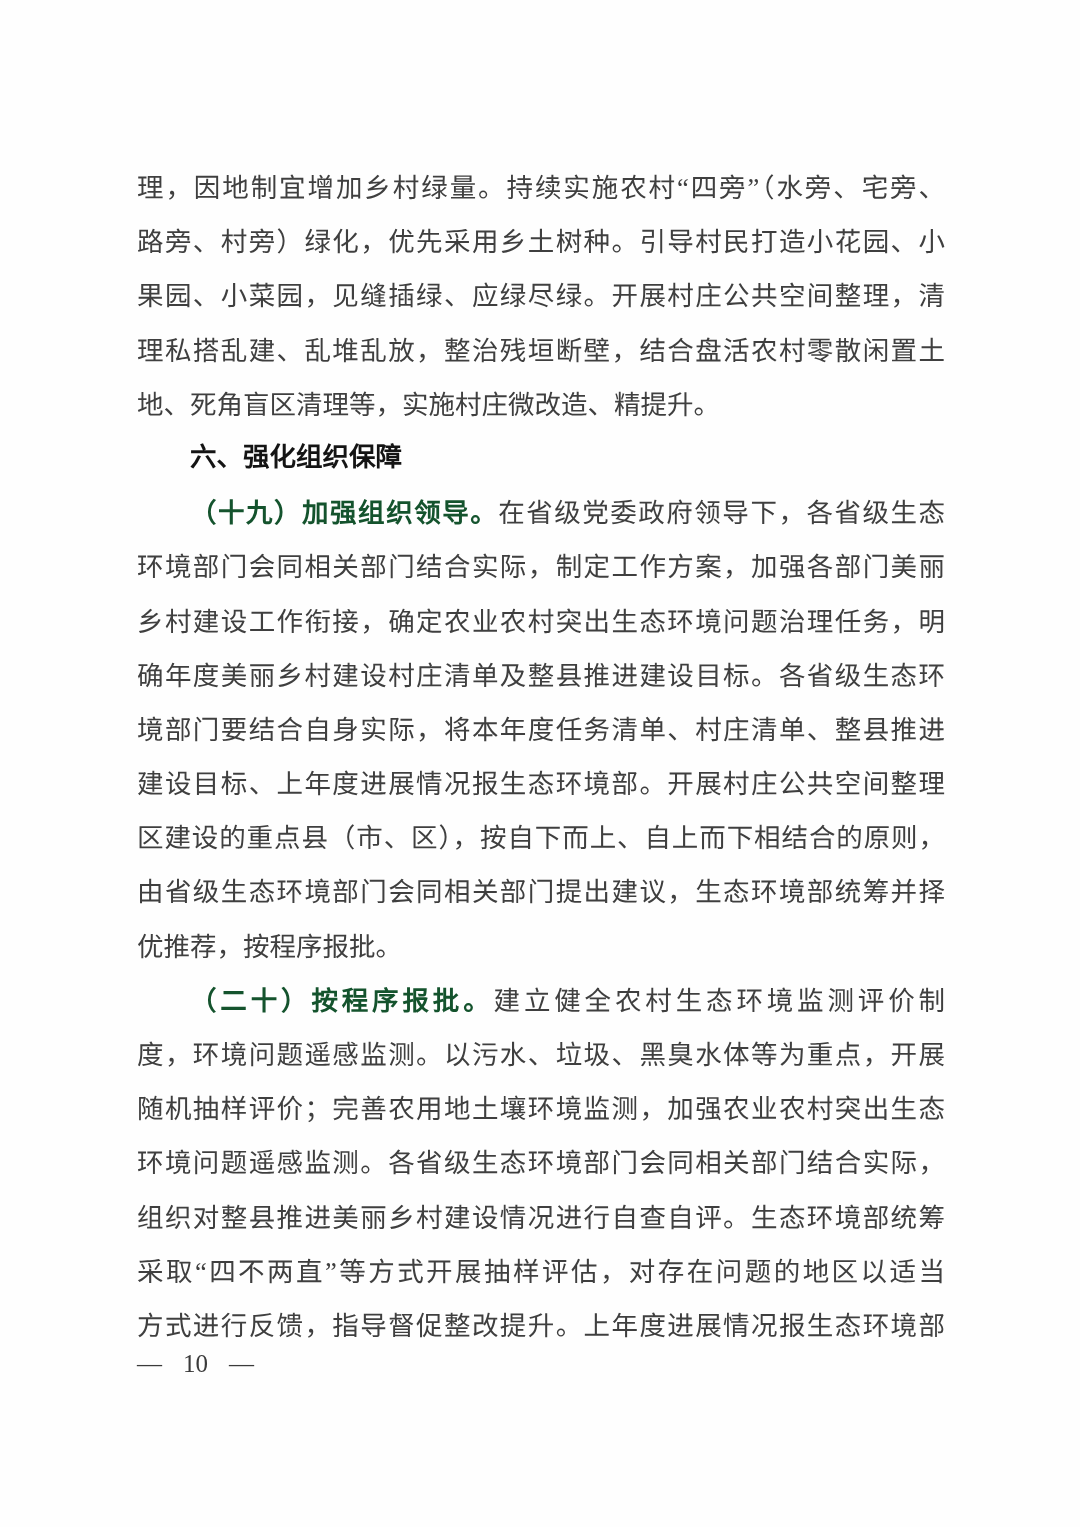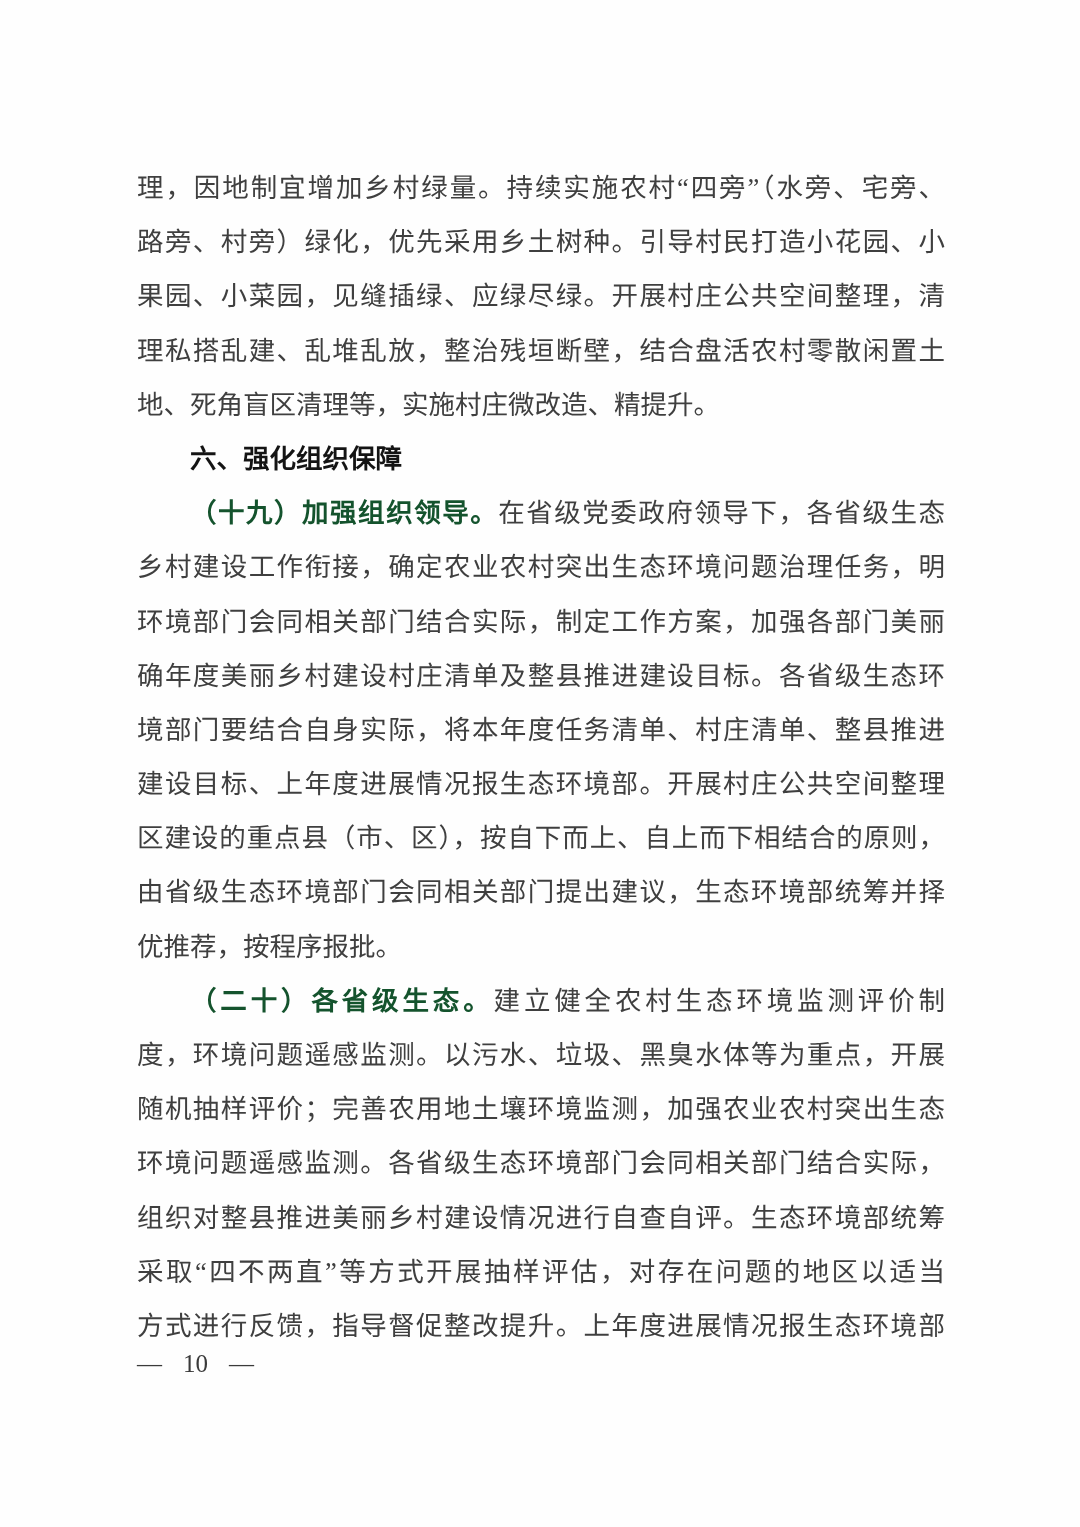--- a/index.html
+++ b/index.html
@@ -32,21 +32,21 @@
   }
   .doc-line.indent {
     padding-left: 53px;
     width: 755px;
   }
   .doc-line .lead {
     font-weight: 700;
     color: #14532d;
   }
   .heading-line {
-    font-family: Liberation Sans, sans-serif;
+    font-family: Liberation Mono, monospace;
   }
   .heading-line .lead {
     font-weight: 700;
     color: #141414;
   }
   .page-footer {
     position: absolute;
     left: 137px;
     top: 1350px;
     display: flex;
@@ -66,30 +66,30 @@
 
     <div class="doc-line"><span>理，因地制宜增加乡村绿量。持续实施农村“四旁”（水旁、宅旁、</span></div>
     <div class="doc-line"><span>路旁、村旁）绿化，优先采用乡土树种。引导村民打造小花园、小</span></div>
     <div class="doc-line"><span>果园、小菜园，见缝插绿、应绿尽绿。开展村庄公共空间整理，清</span></div>
     <div class="doc-line"><span>理私搭乱建、乱堆乱放，整治残垣断壁，结合盘活农村零散闲置土</span></div>
     <div class="doc-line short"><span>地、死角盲区清理等，实施村庄微改造、精提升。</span></div>
 
     <div class="doc-line short indent heading-line"><span class="lead">六、强化组织保障</span></div>
 
     <div class="doc-line indent"><span class="lead">（十九）加强组织领导。</span><span>在省级党委政府领导下，各省级生态</span></div>
+    <div class="doc-line"><span>环境部门会同相关部门结合实际，制定工作方案，加强各部门美丽</span></div>
     <div class="doc-line"><span>乡村建设工作衔接，确定农业农村突出生态环境问题治理任务，明</span></div>
-    <div class="doc-line"><span>环境部门会同相关部门结合实际，制定工作方案，加强各部门美丽</span></div>
     <div class="doc-line"><span>确年度美丽乡村建设村庄清单及整县推进建设目标。各省级生态环</span></div>
     <div class="doc-line"><span>境部门要结合自身实际，将本年度任务清单、村庄清单、整县推进</span></div>
     <div class="doc-line"><span>建设目标、上年度进展情况报生态环境部。开展村庄公共空间整理</span></div>
     <div class="doc-line"><span>区建设的重点县（市、区），按自下而上、自上而下相结合的原则，</span></div>
     <div class="doc-line"><span>由省级生态环境部门会同相关部门提出建议，生态环境部统筹并择</span></div>
     <div class="doc-line short"><span>优推荐，按程序报批。</span></div>
 
-    <div class="doc-line indent"><span class="lead">（二十）各省级生态。</span><span>建立健全农村生态环境监测评价制</span></div>
+    <div class="doc-line indent"><span class="lead">（二十）按程序报批。</span><span>建立健全农村生态环境监测评价制</span></div>
     <div class="doc-line"><span>度，环境问题遥感监测。以污水、垃圾、黑臭水体等为重点，开展</span></div>
     <div class="doc-line"><span>随机抽样评价；完善农用地土壤环境监测，加强农业农村突出生态</span></div>
     <div class="doc-line"><span>环境问题遥感监测。各省级生态环境部门会同相关部门结合实际，</span></div>
     <div class="doc-line"><span>组织对整县推进美丽乡村建设情况进行自查自评。生态环境部统筹</span></div>
     <div class="doc-line"><span>采取“四不两直”等方式开展抽样评估，对存在问题的地区以适当</span></div>
     <div class="doc-line"><span>方式进行反馈，指导督促整改提升。上年度进展情况报生态环境部</span></div>
 
   </div>
 
   <div class="page-footer">

